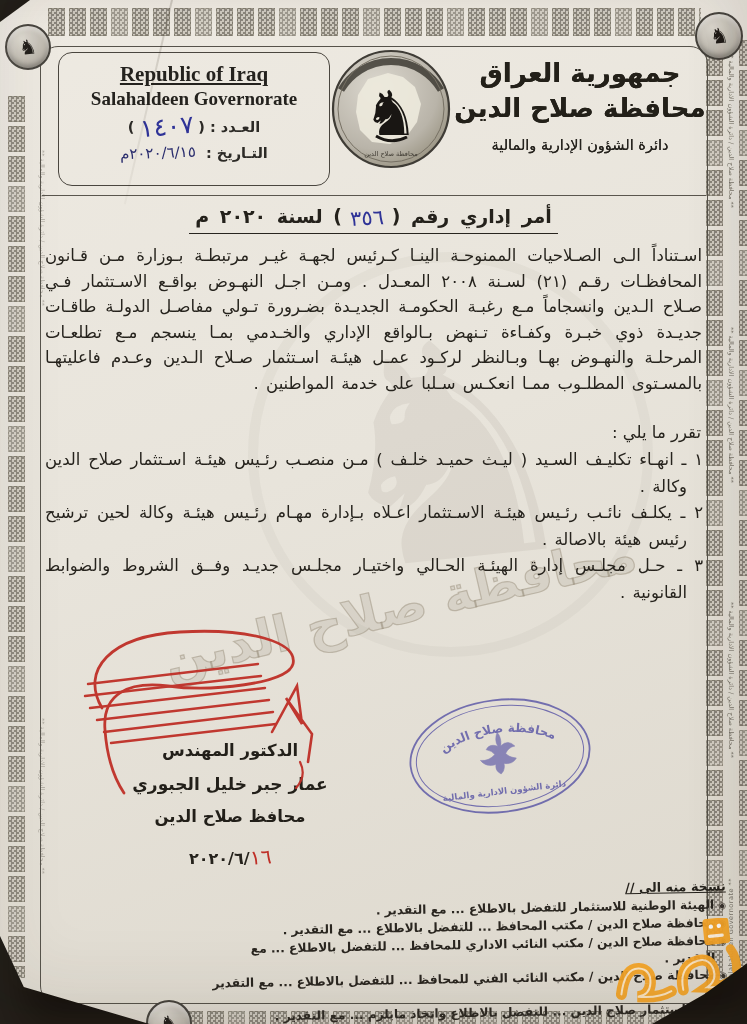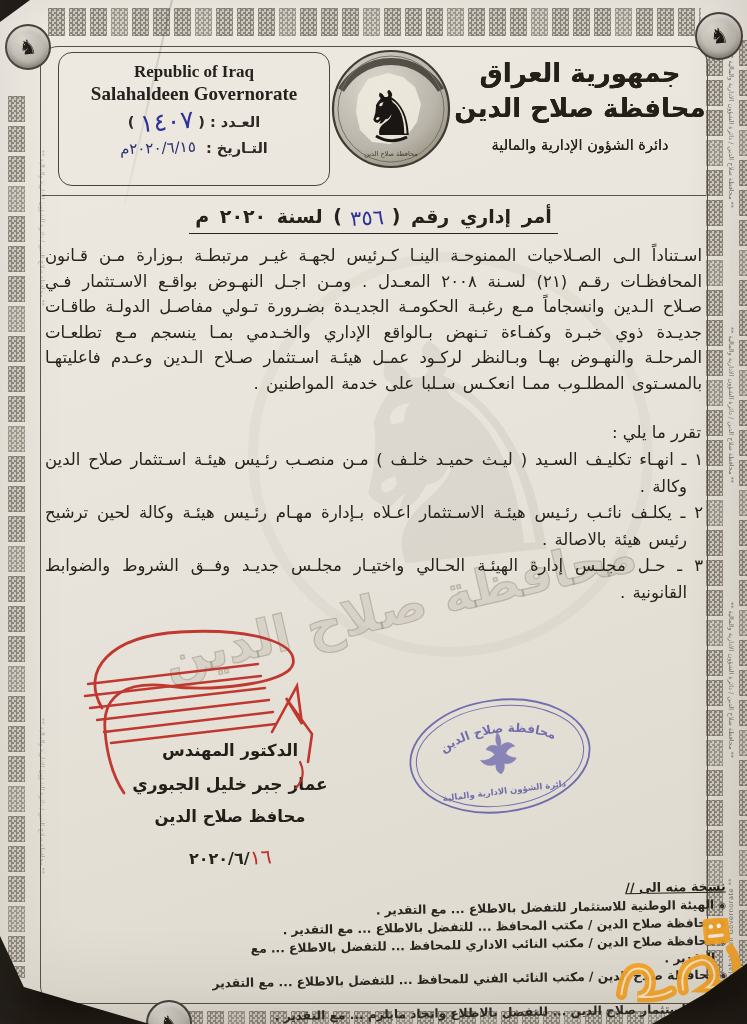--- a/index.html
+++ b/index.html
@@ -39,21 +39,21 @@
   }
   .medal span{color:#1e1b17;transform:rotate(-6deg);}
   
   .content-frame{position:absolute;left:40px;top:46px;width:666px;height:956px;border:1.4px solid #56524a;border-radius:18px;z-index:2;}
   .divider{position:absolute;left:42px;top:195px;width:664px;height:0;border-top:1.2px solid #5a564e;z-index:2;}
   
   .hdr-box{
     position:absolute;left:58px;top:52px;width:272px;height:134px;z-index:3;
     border:1.6px solid #4a463f;border-radius:14px;text-align:center;padding-top:9px;box-sizing:border-box;
   }
-  .hdr-en1{font-family:"Liberation Serif",serif;font-weight:bold;font-size:17px;color:#24221e;}
+  .hdr-en1{font-family:"Liberation Serif",serif;font-weight:bold;font-size:21px;color:#24221e;text-decoration:underline;}
   .hdr-en2{font-family:"Liberation Serif",serif;font-weight:bold;font-size:19px;color:#24221e;margin-top:1px;}
   .hdr-num,.hdr-date{direction:rtl;font-size:14.5px;font-weight:bold;color:#2c2a26;margin-top:8px;}
   .hand-blue{display:inline-block;color:#2f3397;font-weight:400;}
   .hdr-num .hand-blue{font-size:25px;transform:rotate(-5deg);letter-spacing:2px;margin:0 5px;line-height:18px;vertical-align:-3px;}
   .hdr-date .hand-ink{display:inline-block;color:#2b2e6e;font-weight:400;font-size:15px;transform:rotate(-2deg);margin-right:5px;}
   .emblem{position:absolute;left:328px;top:46px;z-index:3;}
   .hdr-right{position:absolute;left:452px;top:56px;width:256px;text-align:center;direction:rtl;z-index:3;}
   .callig{font-size:26px;font-weight:bold;color:#232019;line-height:35px;text-shadow:0 0 .6px #232019;}
   .dept{font-size:14.5px;font-weight:normal;color:#26231e;margin-top:11px;text-shadow:0 0 .4px #26231e;}
   

